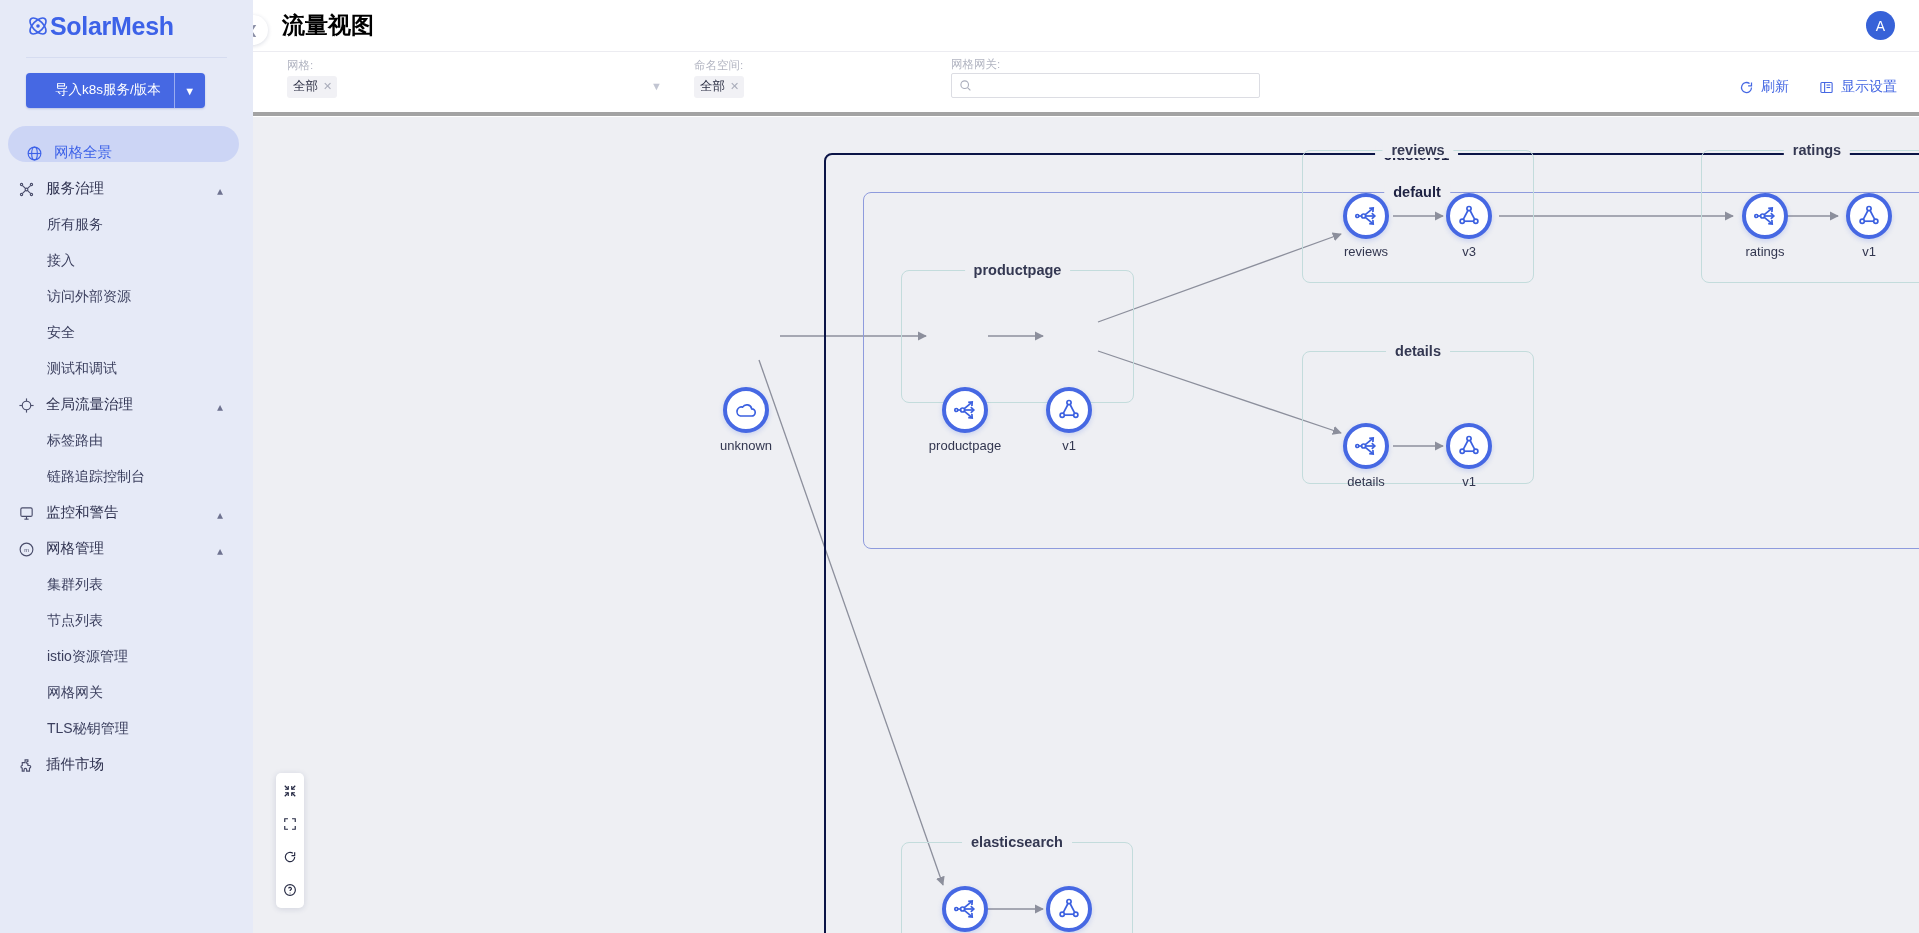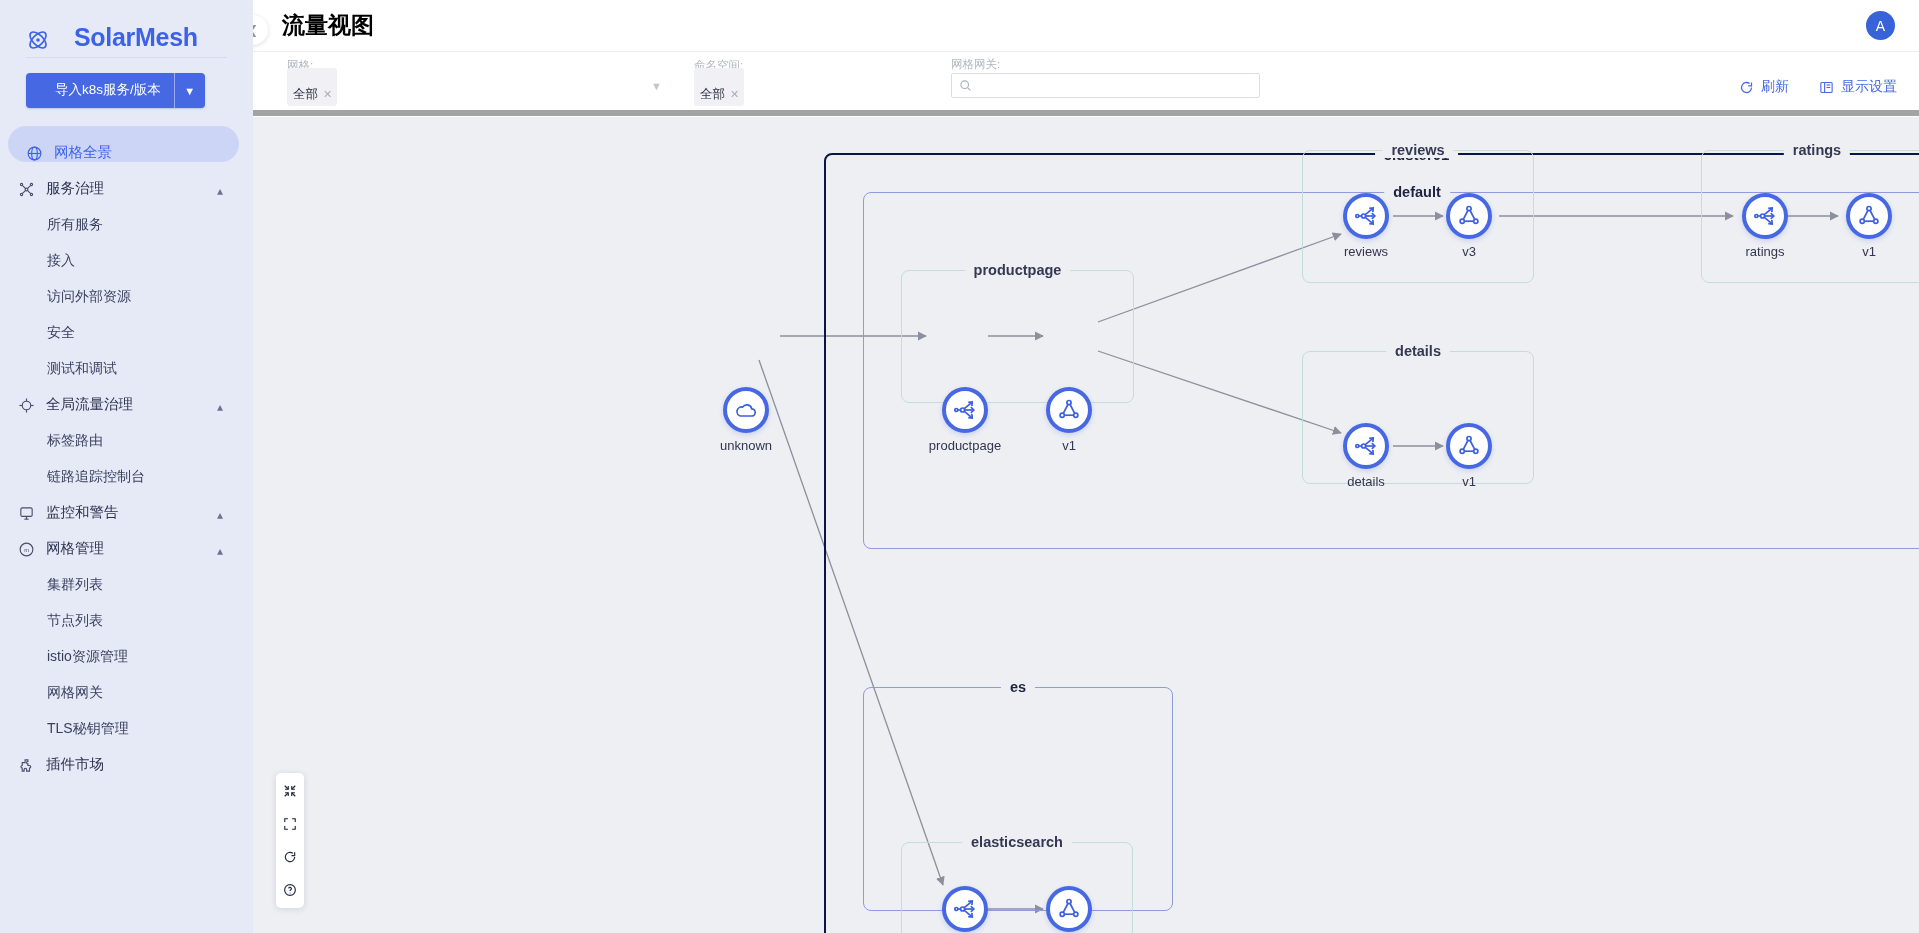--- a/index.html
+++ b/index.html
@@ -10,21 +10,21 @@
     overflow: hidden;
   }
 
   
   #sidebar {
     position: absolute; left: 0; top: 0; width: 253px; height: 933px;
     background: #e6eaf7;
     z-index: 5;
   }
   #brand {
-    height: 52px; display: flex; align-items: flex-end; padding-left: 26px; gap: 24px;
+    height: 52px; display: flex; align-items: center; padding-left: 26px; gap: 0;
   }
   #brand .logo { width: 24px; height: 24px; color: #3d62e8; display:block; }
   #brand .name {
     font-size: 25px; font-weight: bold; color: #3d62e8; letter-spacing: -0.3px;
   }
   #brand-divider { height: 1px; background: #d6dcf0; margin: 5px 26px 0 26px; }
   #import-btn-wrap { padding: 15px 26px 0 26px; }
   #import-btn {
     display: inline-flex; align-items: stretch; background: #4668e3;
     border-radius: 4px; overflow: hidden; cursor: pointer;
@@ -82,32 +82,32 @@
   }
   #avatar {
     position: absolute; right: 24px; top: 11px;
     width: 29px; height: 29px; border-radius: 50%; background: #3762d8;
     color: #fff; font-size: 14px; display: flex; align-items: center;
     justify-content: center; cursor: pointer;
   }
 
   #filterbar {
     height: 64px; background: #fff; position: relative;
-    border-bottom: 6px solid #a3a3a3;
+    border-bottom: 4px solid #a3a3a3;
   }
   .filter-field { position: absolute; top: 6px; }
   .filter-label {
     font-size: 11.5px; color: #b2b5c2; margin-bottom: 2px; line-height: 14px;
   }
   .select-box {
     position: relative; border-bottom: 1px solid transparent; height: 26px;
     display: flex; align-items: center;
   }
   .tag {
-    background: #f1f1f5; border-radius: 3px; padding: 18px 5px 3px 6px;
+    background: #f1f1f5; border-radius: 3px; padding: 2px 5px 3px 6px;
     font-size: 12.5px; color: #2c2f44; display: inline-flex; align-items: center;
     gap: 5px; cursor: pointer;
   }
   .tag .x { color: #a9acba; font-size: 11px; }
   .select-caret {
     position: absolute; right: 0; top: 6px; color: #c2c5d2; font-size: 11px;
     cursor: pointer;
   }
   #search-field { position: absolute; top: 5px; left: 698px; }
   #search-input-wrap {
@@ -395,23 +395,20 @@
     </svg>
 
     <div class="grp" id="g-cluster" style="left:571px; top:36px; width:1185px; height:815px;">
       <span class="grp-title">cluster01</span>
     </div>
 
     <div class="grp" id="g-default" style="left:610px; top:75px; width:1108px; height:357px;">
       <span class="grp-title">default</span>
     </div>
 
-    <div class="grp" id="g-es" style="left:610px; top:570px; width:310px; height:224px;">
-      <span class="grp-title">es</span>
-    </div>
 
     <div class="grp svc-grp" style="left:648px; top:153px; width:233px; height:133px;">
       <span class="grp-title">productpage</span>
     </div>
     <div class="grp svc-grp" style="left:1049px; top:234px; width:232px; height:133px;">
       <span class="grp-title">details</span>
     </div>
     <div class="grp svc-grp" style="left:1049px; top:33px; width:232px; height:133px;">
       <span class="grp-title">reviews</span>
     </div>

